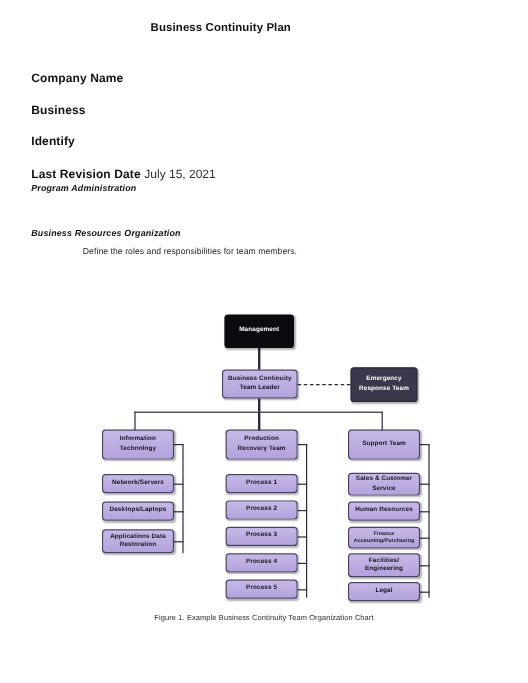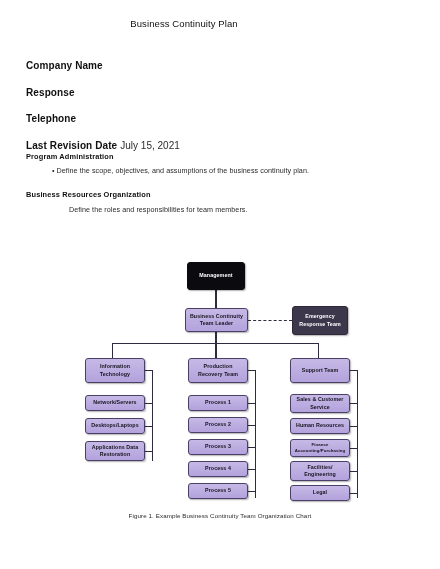--- a/index.html
+++ b/index.html
@@ -25,21 +25,21 @@
   }
 
   
   .doc-title {
     position: absolute;
     top: 18px;
     left: 0;
     width: 368px;
     text-align: center;
     font-size: 9.5px;
-    font-weight: normal;
+    font-weight: bold;
     letter-spacing: .1px;
     color: #111111;
   }
 
   
   .fields {
     position: absolute;
     top: 60px;
     left: 26px;
     width: 380px;
@@ -67,20 +67,21 @@
   }
   .sec-admin { top: 152px; }
   .sec-org   { top: 190px; }
 
   .sec-heading {
     font-size: 7.4px;
     font-weight: bold;
     color: #111111;
     letter-spacing: .15px;
     margin-bottom: 5px;
+    font-style: italic;
   }
   .bullet-line {
     font-size: 7.2px;
     color: #2a2a2a;
     margin-left: 26px;
     letter-spacing: .05px;
   }
   .bullet-dot {
     display: inline-block;
     margin-right: 2px;
@@ -169,35 +170,32 @@
 
 <div class="page">
 
   <div class="doc-title">Business Continuity Plan</div>
 
   <div class="fields">
     <div class="field-row">
       <span>Company Name</span><span class="field-value"></span>
     </div>
     <div class="field-row">
-      <span>Response</span><span class="field-value"></span>
+      <span>Business</span><span class="field-value"></span>
     </div>
     <div class="field-row">
-      <span>Telephone</span><span class="field-value"></span>
+      <span>Identify</span><span class="field-value"></span>
     </div>
     <div class="field-row">
       <span>Last Revision Date</span><span class="field-value">July 15, 2021</span>
     </div>
   </div>
 
   <div class="section sec-admin">
     <div class="sec-heading">Program Administration</div>
-    <div class="bullet-line">
-      <span class="bullet-dot">•</span><span>Define the scope, objectives, and assumptions of the business continuity plan.</span>
-    </div>
   </div>
 
   <div class="section sec-org">
     <div class="sec-heading">Business Resources Organization</div>
     <div class="plain-line">Define the roles and responsibilities for team members.</div>
   </div>
 
   <div class="chart">
 
     <div class="node dark" style="left:187px; top:7px; width:58px; height:28px;">Management</div>

